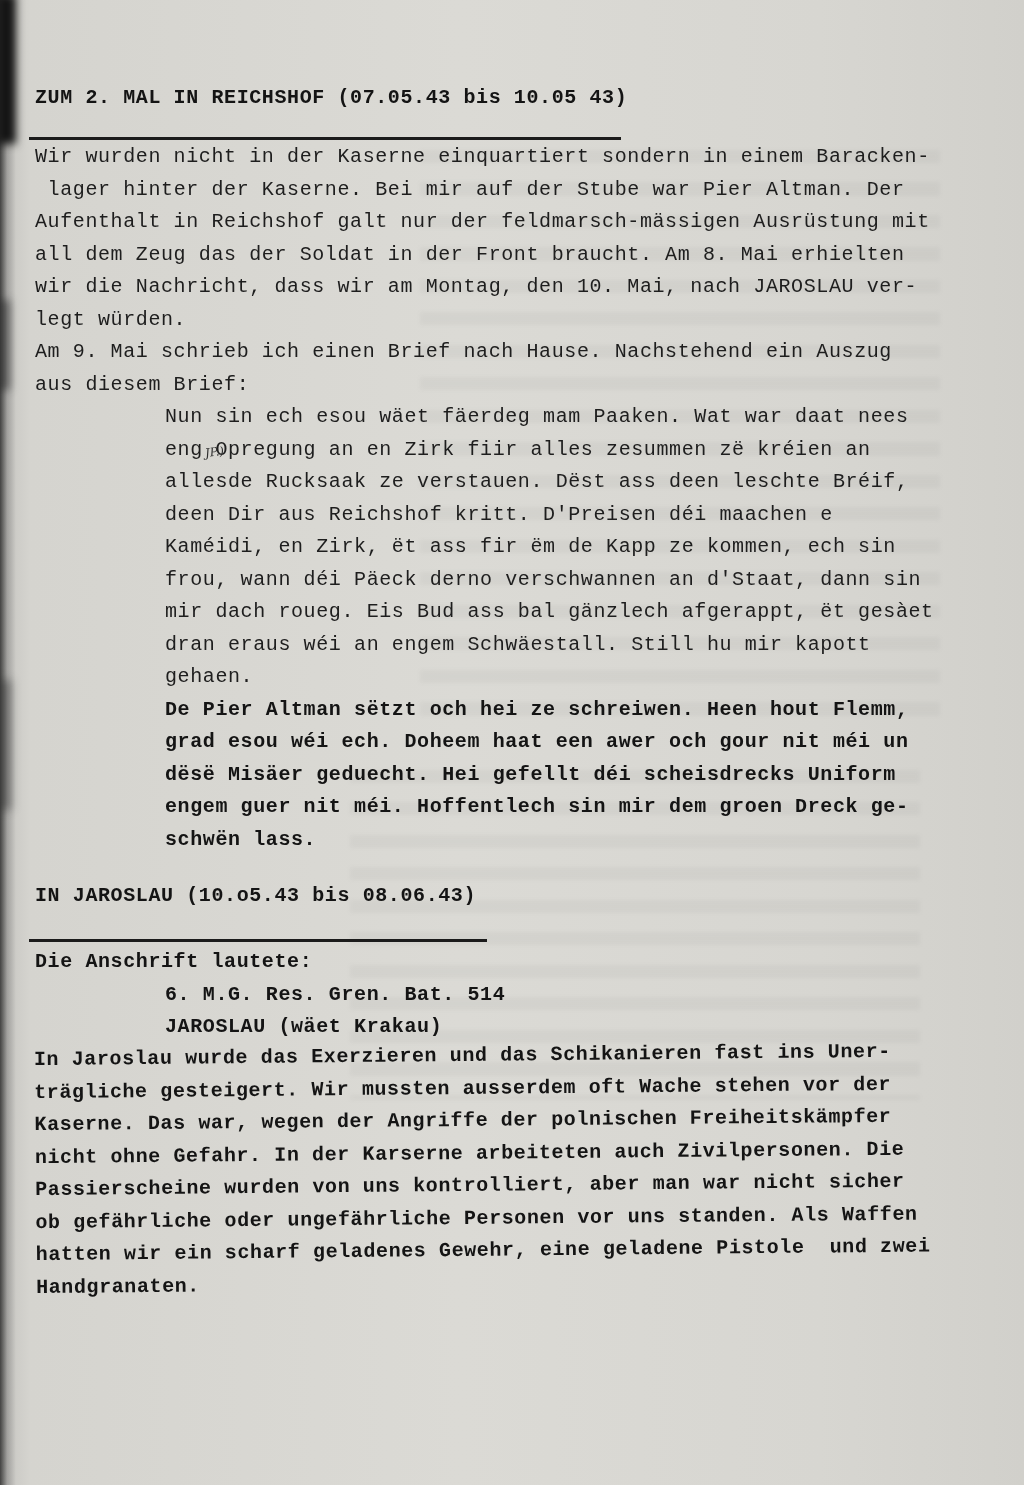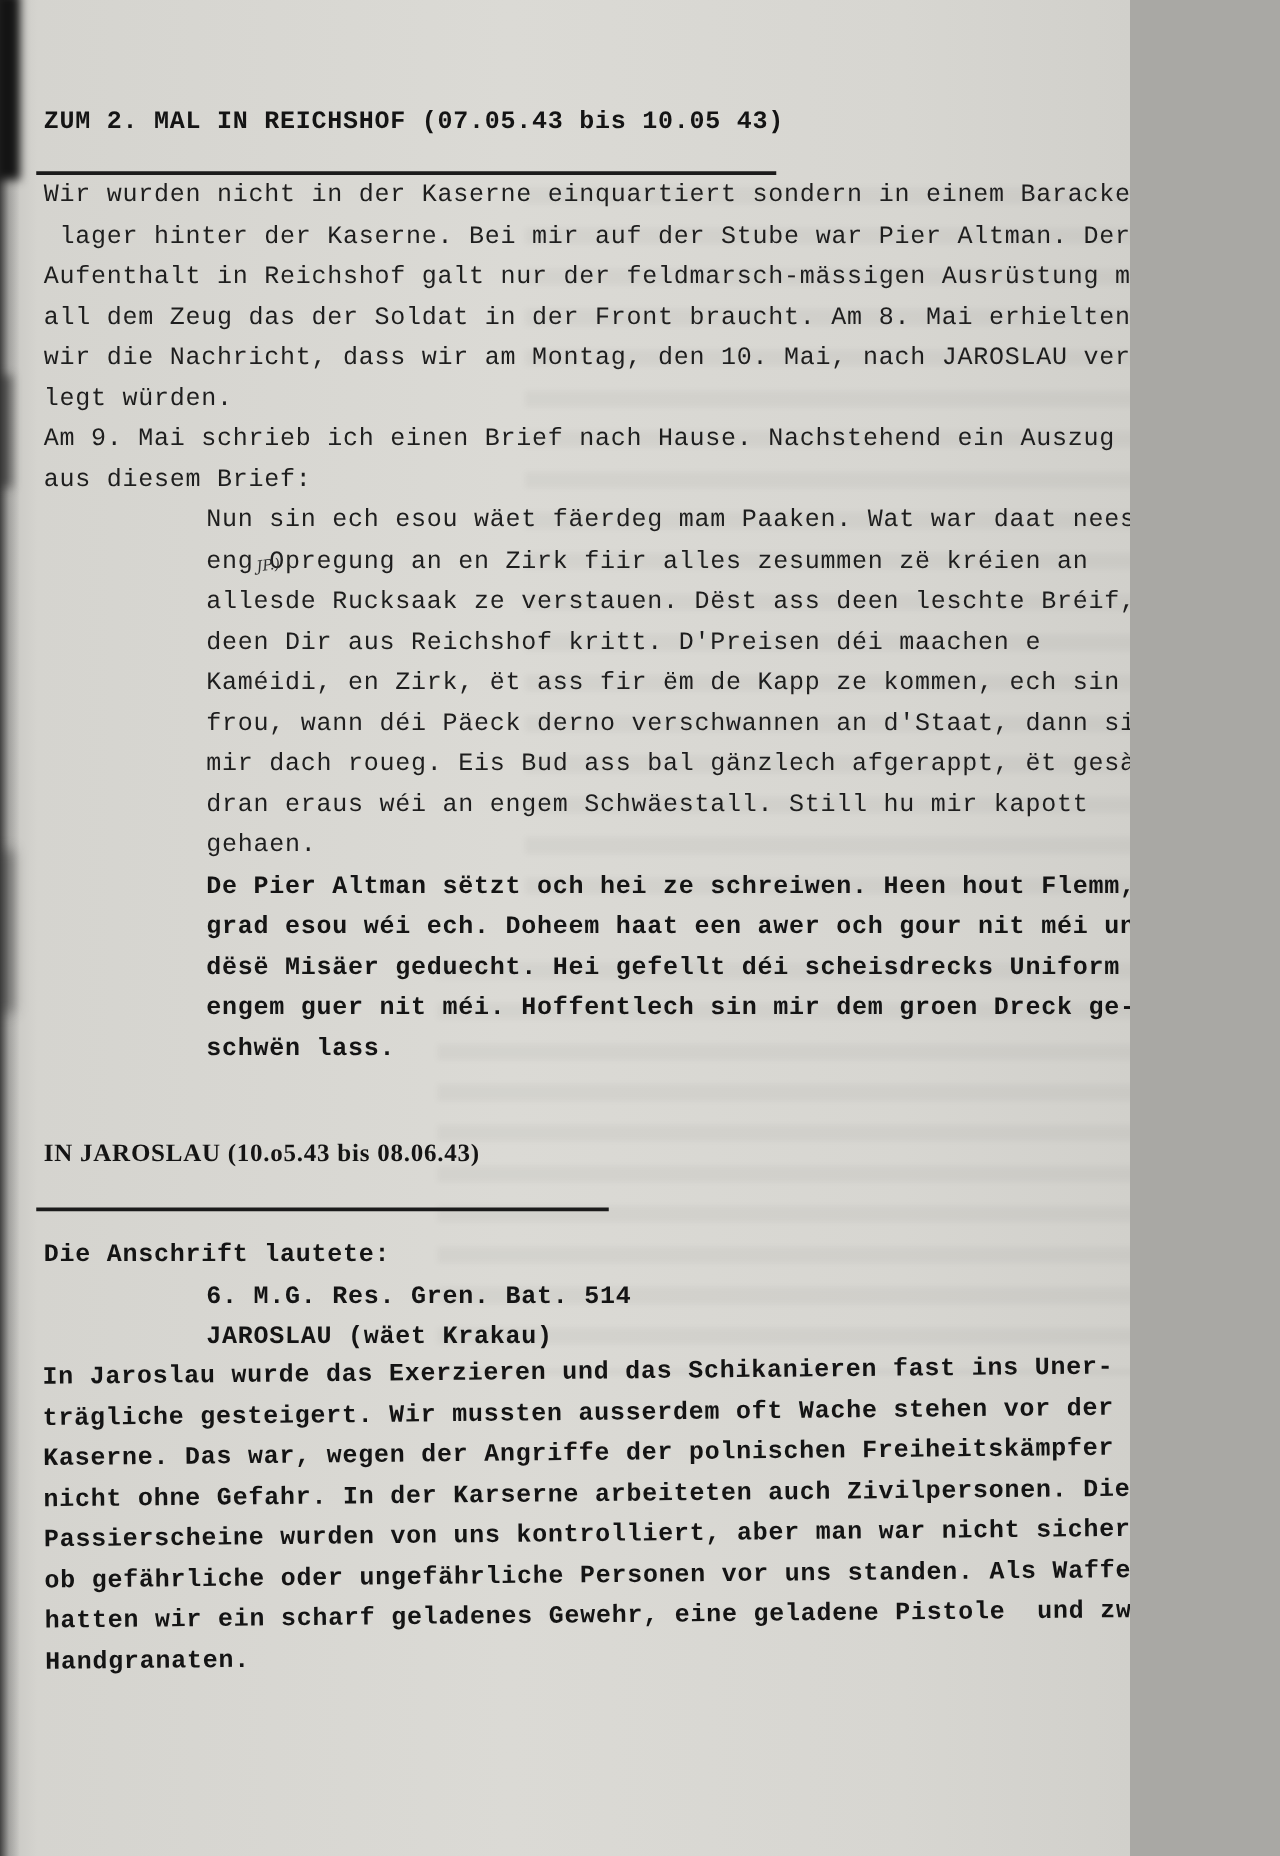--- a/index.html
+++ b/index.html
@@ -2,21 +2,21 @@
 <html><head>
 <meta charset="utf-8">
 <style>
   * { margin:0; padding:0; box-sizing:border-box; }
   html, body { width:1024px; height:1485px; }
   body {
     font-family:"Liberation Mono","DejaVu Sans Mono",monospace;
     background:#a9a8a4;
   }
   .page {
-    position:relative; width:904px; height:1485px; overflow:hidden;
+    position:relative; width:1024px; height:1485px; overflow:hidden;
     background:linear-gradient(90deg,#c4c3bf 0,#d5d4cf 30px,#dbdad5 45%,#d7d6d1 80%,#d1d0cb 100%);
   }
   .spine {
     position:absolute; left:0; top:0; width:16px; height:100%;
     background:linear-gradient(90deg, rgba(35,35,35,.8), rgba(90,90,90,.35) 45%, rgba(0,0,0,0));
   }
   .corner { position:absolute; left:-4px; top:-6px; width:20px; height:150px; background:#141414; filter:blur(4px); }
   .smudge1 { position:absolute; left:-2px; top:300px; width:12px; height:90px; background:rgba(30,30,30,.5); filter:blur(4px); }
   .smudge2 { position:absolute; left:-2px; top:680px; width:13px; height:130px; background:rgba(40,40,40,.45); filter:blur(5px); }
   .ghost {
@@ -24,36 +24,36 @@
     background:repeating-linear-gradient(180deg, rgba(105,105,105,.18) 0 13px, rgba(0,0,0,0) 13px 32.5px);
   }
   .g1 { left:420px; top:150px; width:520px; height:580px; }
   .g2 { left:350px; top:770px; width:570px; height:330px; }
   .content {
     position:absolute; left:35px; top:0; width:918px;
     color:#1e1e1e; font-size:20px; letter-spacing:0.6px;
   }
   .h { font-weight:bold; font-size:20px; line-height:26px; color:#141414; }
   .h1 { margin-top:85px; }
-  .h2 { margin-top:54px;font-family:Liberation Serif, serif; }
+  .h2 { margin-top:27px; }
   .rule { height:3px; background:#1b1b1b; margin-left:-6px; }
   .rule1 { width:592px; margin-top:26px; }
   .rule2 { width:458px; margin-top:30px; }
   .para { white-space:pre-wrap; line-height:32.5px; }
   .intro { margin-top:1px; }
   .date { font-weight:bold; line-height:32.5px; color:#141414; }
   .letter-wrap { position:relative; }
   .letter { padding-left:130px; }
   .bold { font-weight:bold; color:#141414; }
   .handnote {
     position:absolute; left:170px; top:44px;
     font-family:"DejaVu Serif",serif; font-style:italic; font-size:12px;
     letter-spacing:0; transform:rotate(-7deg); color:#2e2e2e;
   }
-  .addr-label { margin-top:20px; font-weight:bold; line-height:32.5px; color:#141414; }
+  .addr-label { margin-top:4px; font-weight:bold; line-height:32.5px; color:#141414; }
   .addr-line { padding-left:130px; font-weight:bold; line-height:32.5px; white-space:pre; color:#141414; }
   .jbody { font-weight:bold; color:#141414; transform:rotate(-0.55deg); transform-origin:0 50%; }
 </style>
 </head>
 <body>
 
 <div class="page">
   <div class="spine"></div>
   <div class="corner"></div>
   <div class="smudge1"></div>

